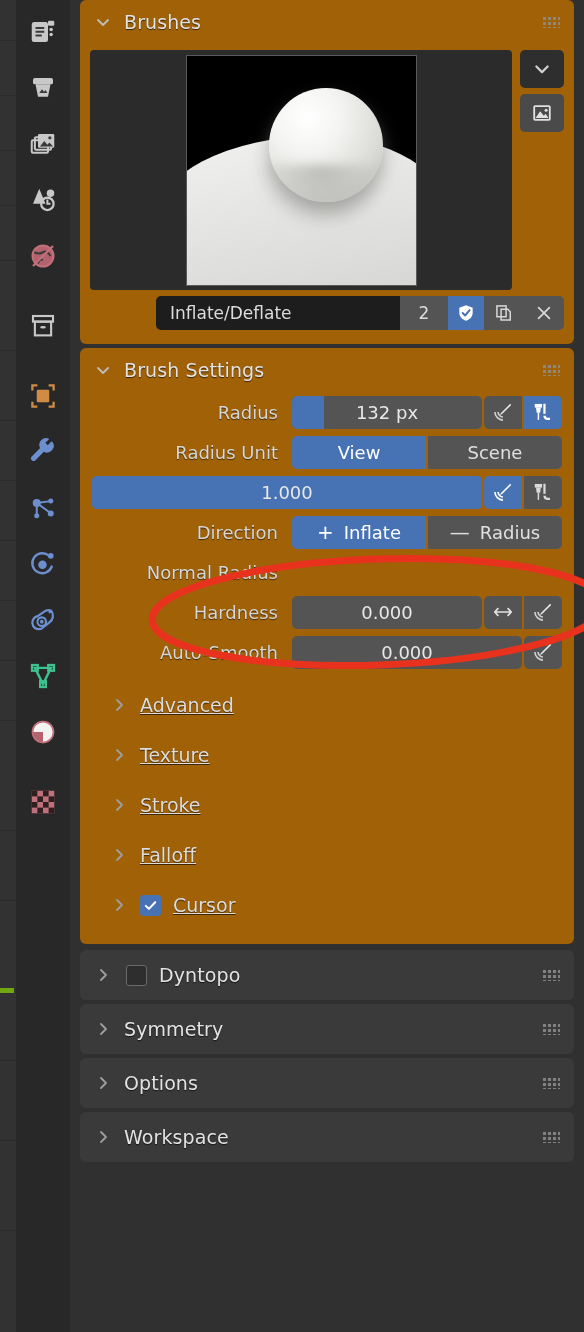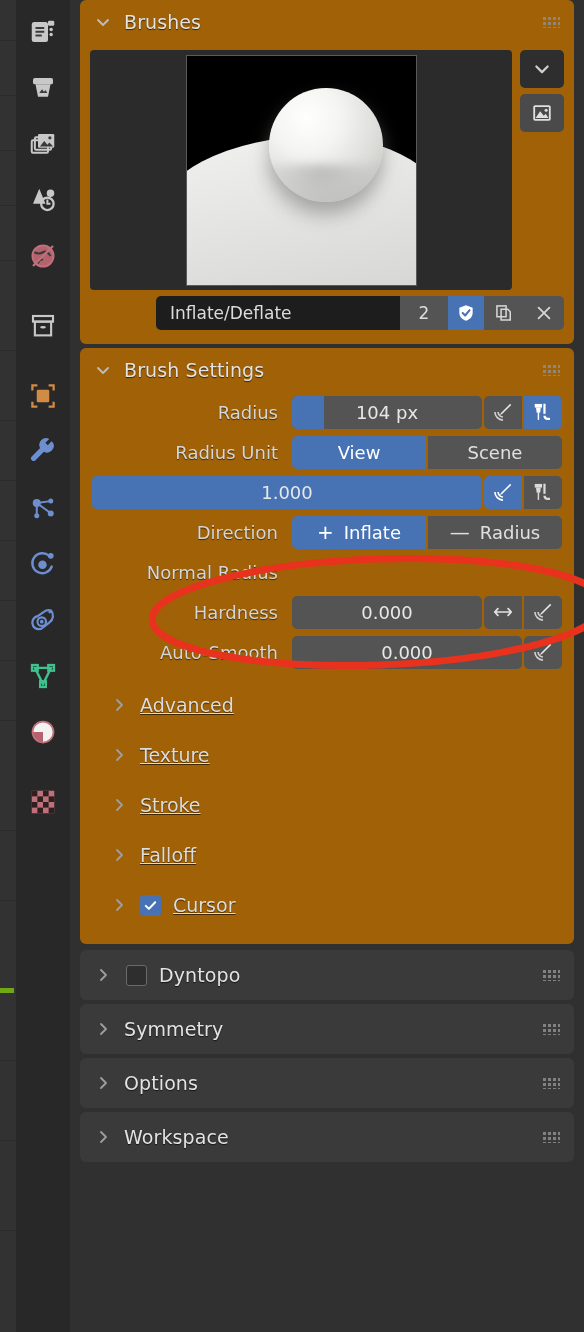--- a/index.html
+++ b/index.html
@@ -392,21 +392,21 @@
         <span class="grip"></span>
       </div>
 
       <div class="panel-body">
 
         <div class="row">
           <div class="rlabel">Radius</div>
           <div class="rctl">
             <div class="slider">
               <div class="fill" style="width:17%"></div>
-              <span class="val">104 px</span>
+              <span class="val">132 px</span>
             </div>
             <div class="iconbtn nr">
               <svg width="22" height="22" viewBox="0 0 24 24">
                 <path d="M3.2 12 a8.8 8.8 0 0 0 8.8 8.8" stroke="#cfcfcf" stroke-width="1.8" fill="none"></path>
                 <path d="M6.6 12 a5.4 5.4 0 0 0 5.4 5.4" stroke="#cfcfcf" stroke-width="1.8" fill="none"></path>
                 <path d="M19.8 3.1 l1.2 1.2 -10 10 -2.4 1.2 1.2-2.4z" fill="#e8e8e8"></path>
               </svg>
             </div>
             <div class="iconbtn nl on">
               <svg width="22" height="22" viewBox="0 0 24 24">

